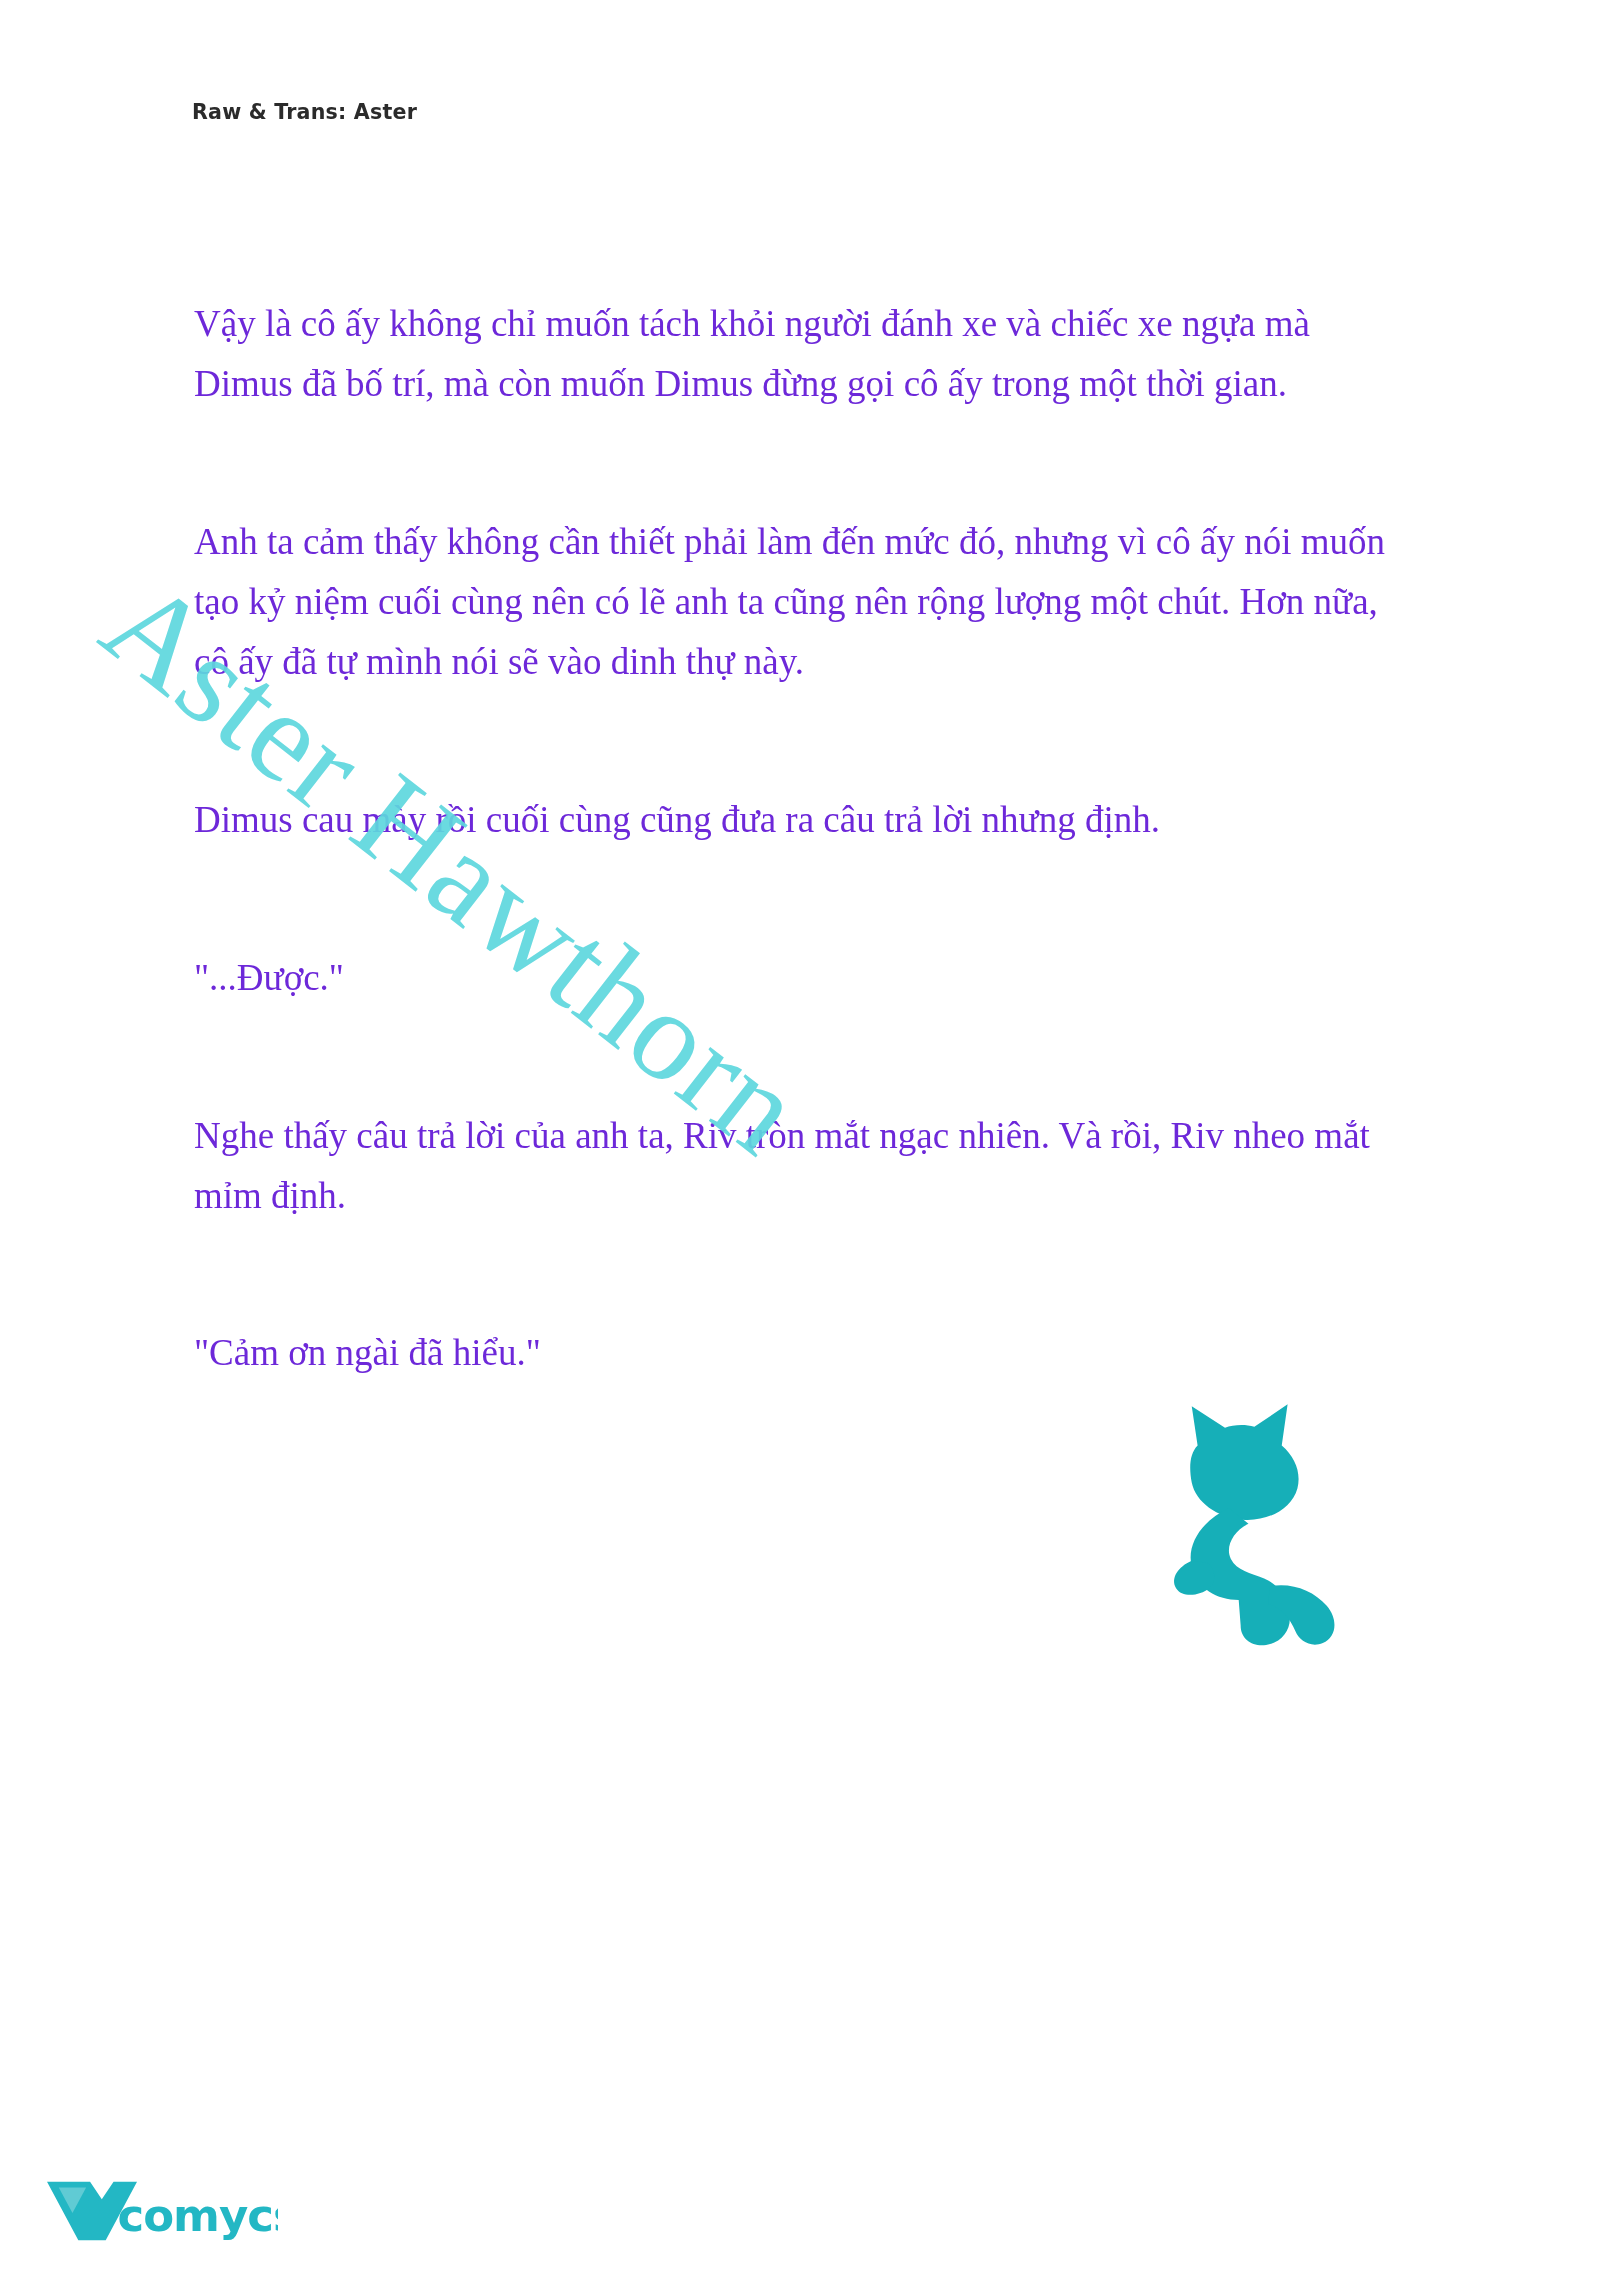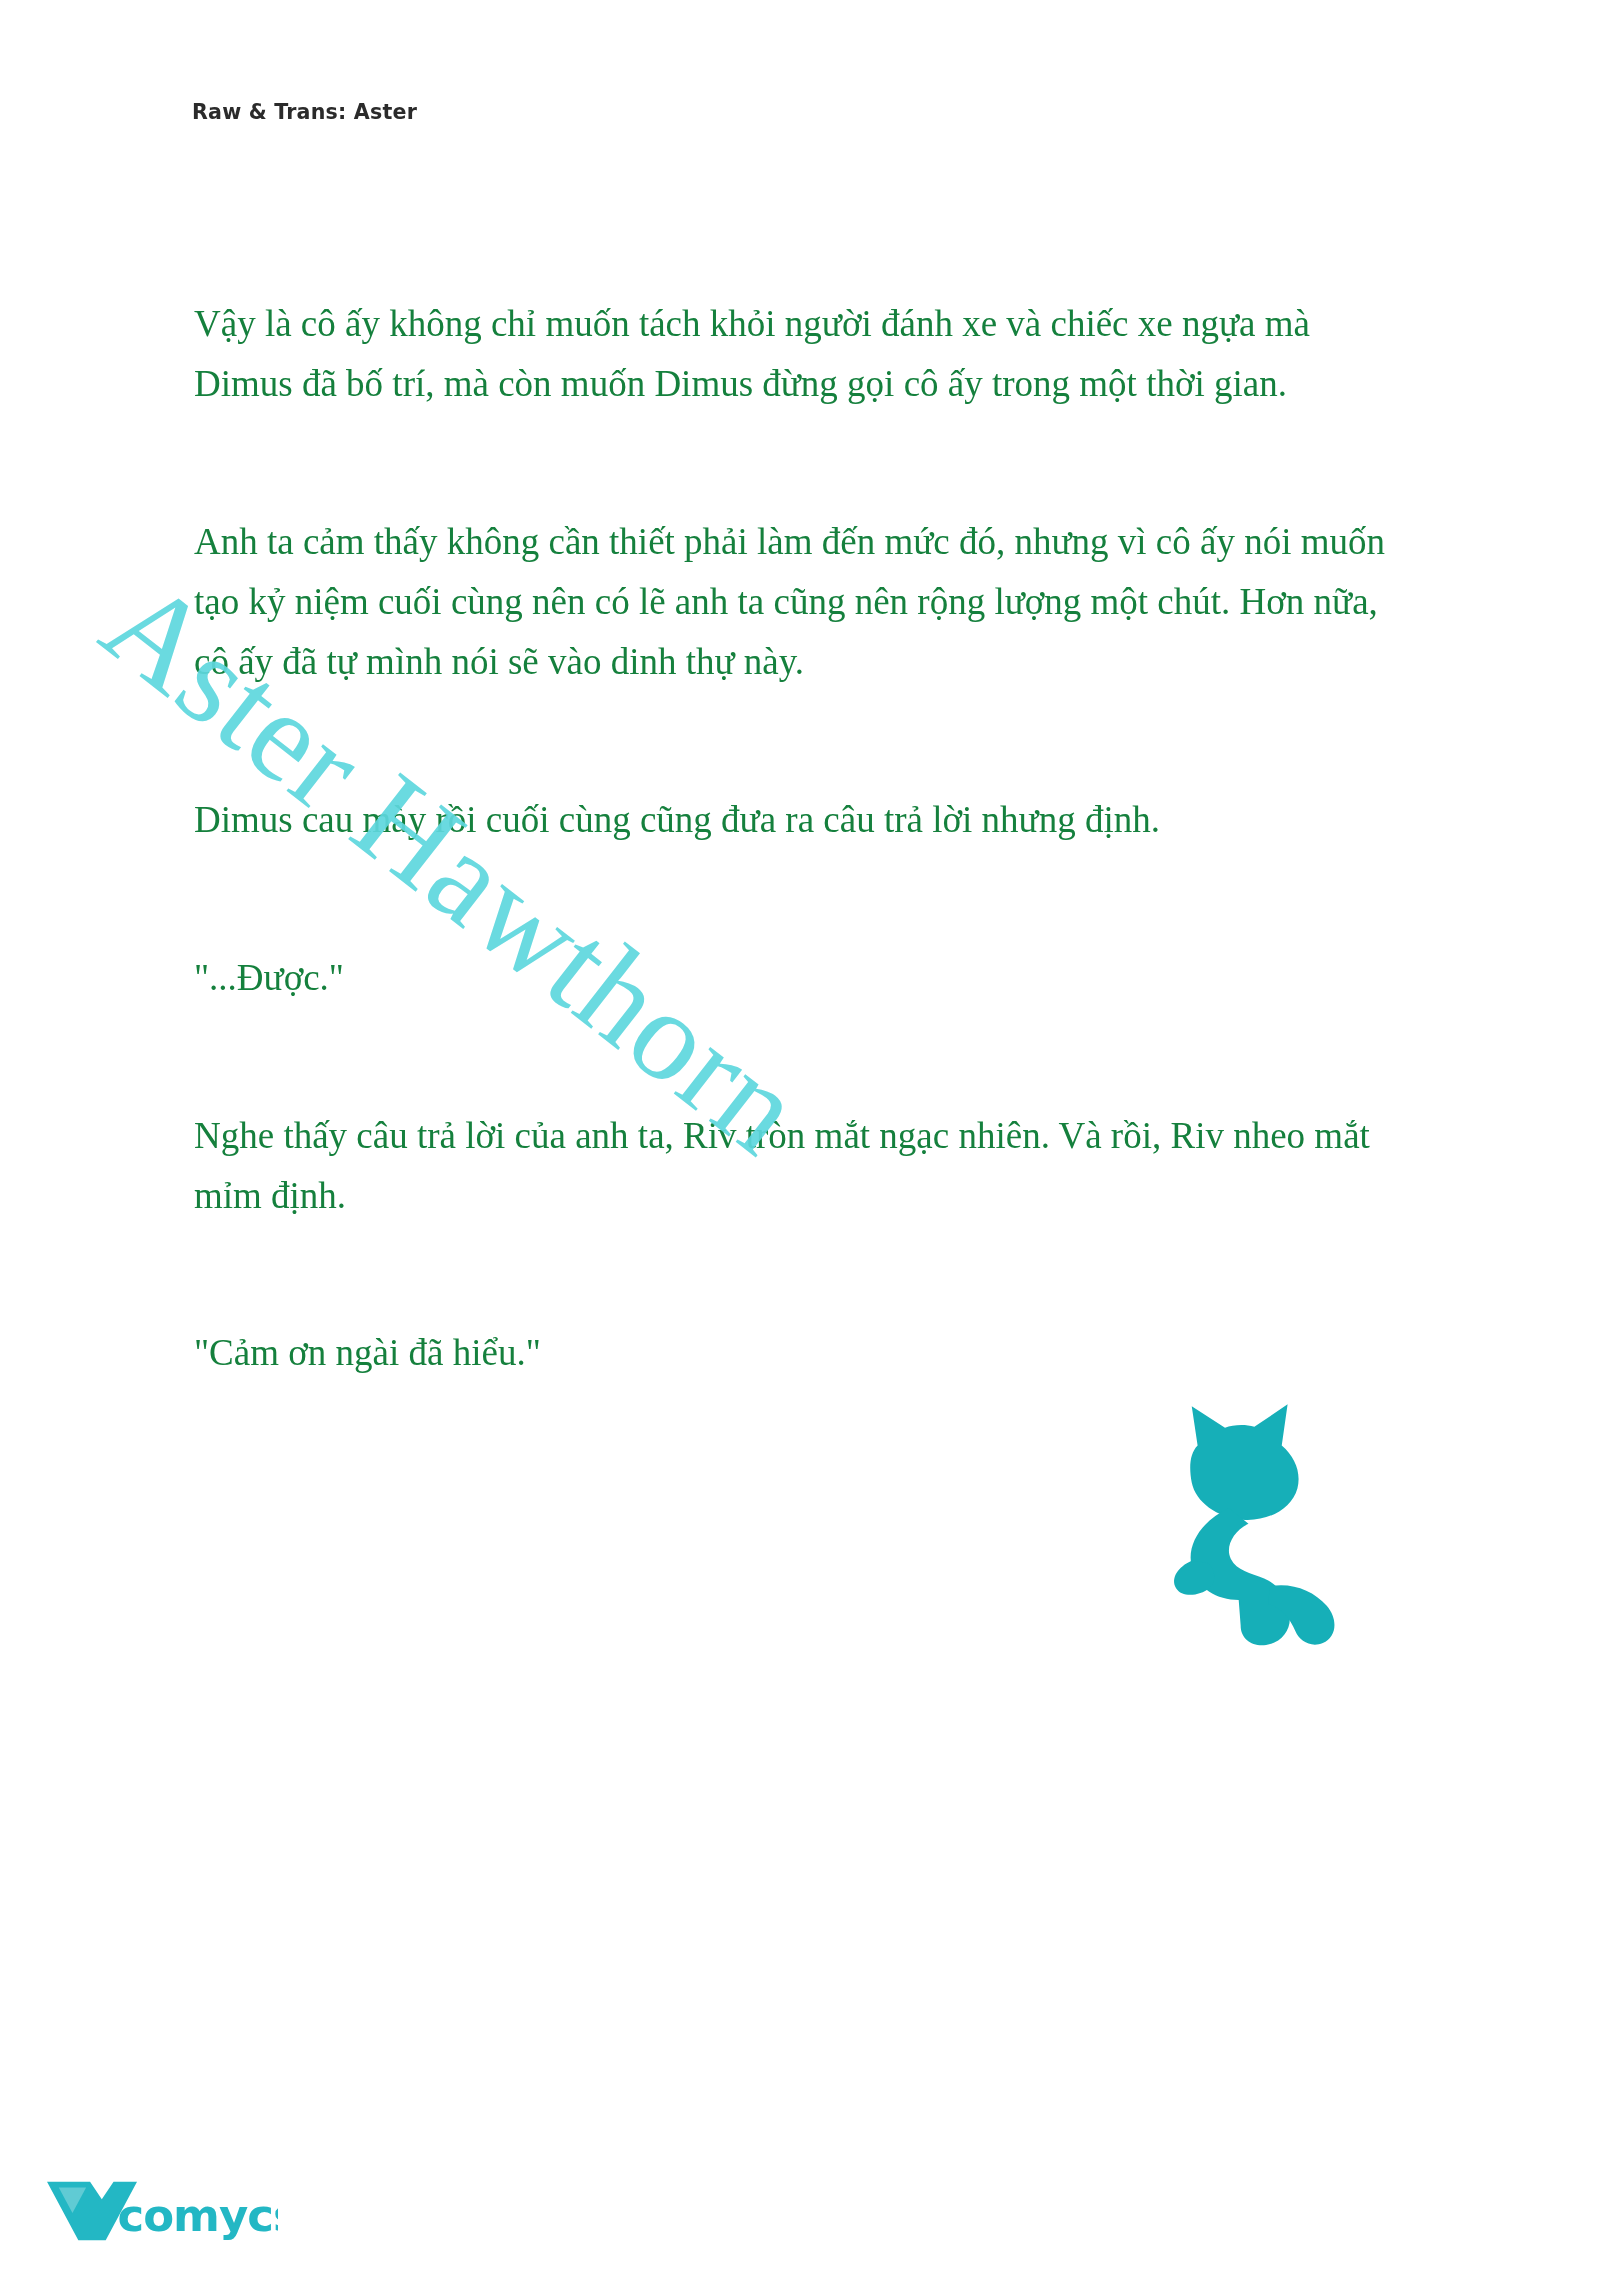--- a/index.html
+++ b/index.html
@@ -38,21 +38,21 @@
     position: absolute;
     top: 294px;
     left: 194px;
     width: 1225px;
   }
 
   .para {
     font-family: "Liberation Serif", serif;
     font-size: 37px;
     line-height: 1.62;
-    color: #15803d;
+    color: #6d28d9;
     margin: 0 0 84px 0;
     max-width: 1220px;
   }
   .para:last-child { margin-bottom: 0; }
 
   .para.gap-lg { margin-bottom: 98px; }
 
   
   .watermark {
     position: absolute;

